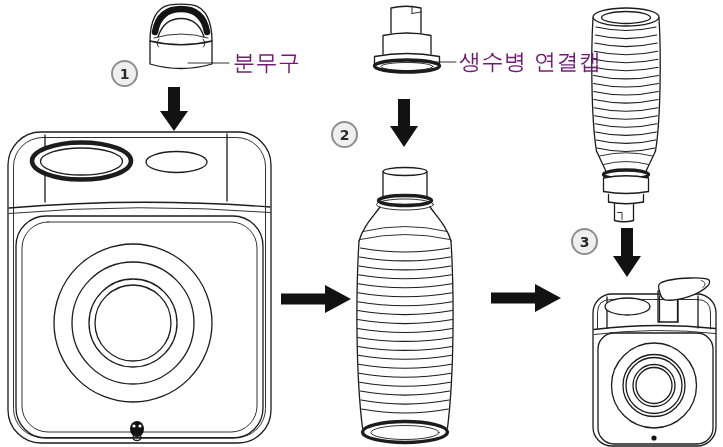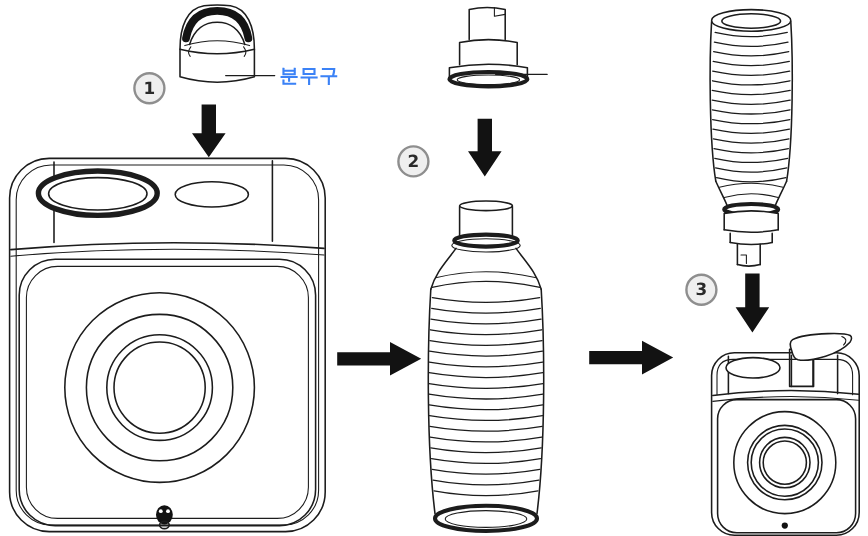--- a/index.html
+++ b/index.html
@@ -11,21 +11,21 @@
   .bold{stroke-width:3.4;}
   .xbold{stroke-width:4.5;}
   .band{stroke-width:6.5;stroke:#141414;}
   .thin{stroke-width:0.9;}
   .blk{fill:#121212;stroke:none;}
   .wdot{fill:#ffffff;stroke:none;}
   .rib{stroke-width:1.05;}
   .badge{position:absolute;width:27px;height:27px;border-radius:50%;background:#efefef;
          border:2px solid #8e8e8e;box-sizing:border-box;display:flex;align-items:center;
          justify-content:center;font-size:14px;font-weight:700;color:#2a2a2a;}
-  .plabel{position:absolute;font-size:16px;font-weight:700;color:#3b82f6;white-space:nowrap;
+  .plabel{position:absolute;font-size:22px;font-weight:400;color:#701a75;white-space:nowrap;
           line-height:20px;letter-spacing:0.5px;}
 </style>
 </head>
 <body>
 
 <div class="stage">
 
   <svg width="723" height="447" viewBox="0 0 723 447">
 
     <g>
@@ -185,14 +185,15 @@
       <circle cx="654" cy="385.5" r="18" stroke-width="1.2"></circle>
       <circle class="blk" cx="654" cy="438" r="2.6"></circle>
     </g>
   </svg>
 
   <div class="badge" style="left:111px;top:60px">1</div>
   <div class="badge" style="left:331px;top:121px">2</div>
   <div class="badge" style="left:571px;top:228px">3</div>
 
   <div class="plabel" style="left:233px;top:53px">분무구</div>
+  <div class="plabel" style="left:459px;top:52px">생수병 연결캡</div>
 
 </div>
 
 </body></html>

